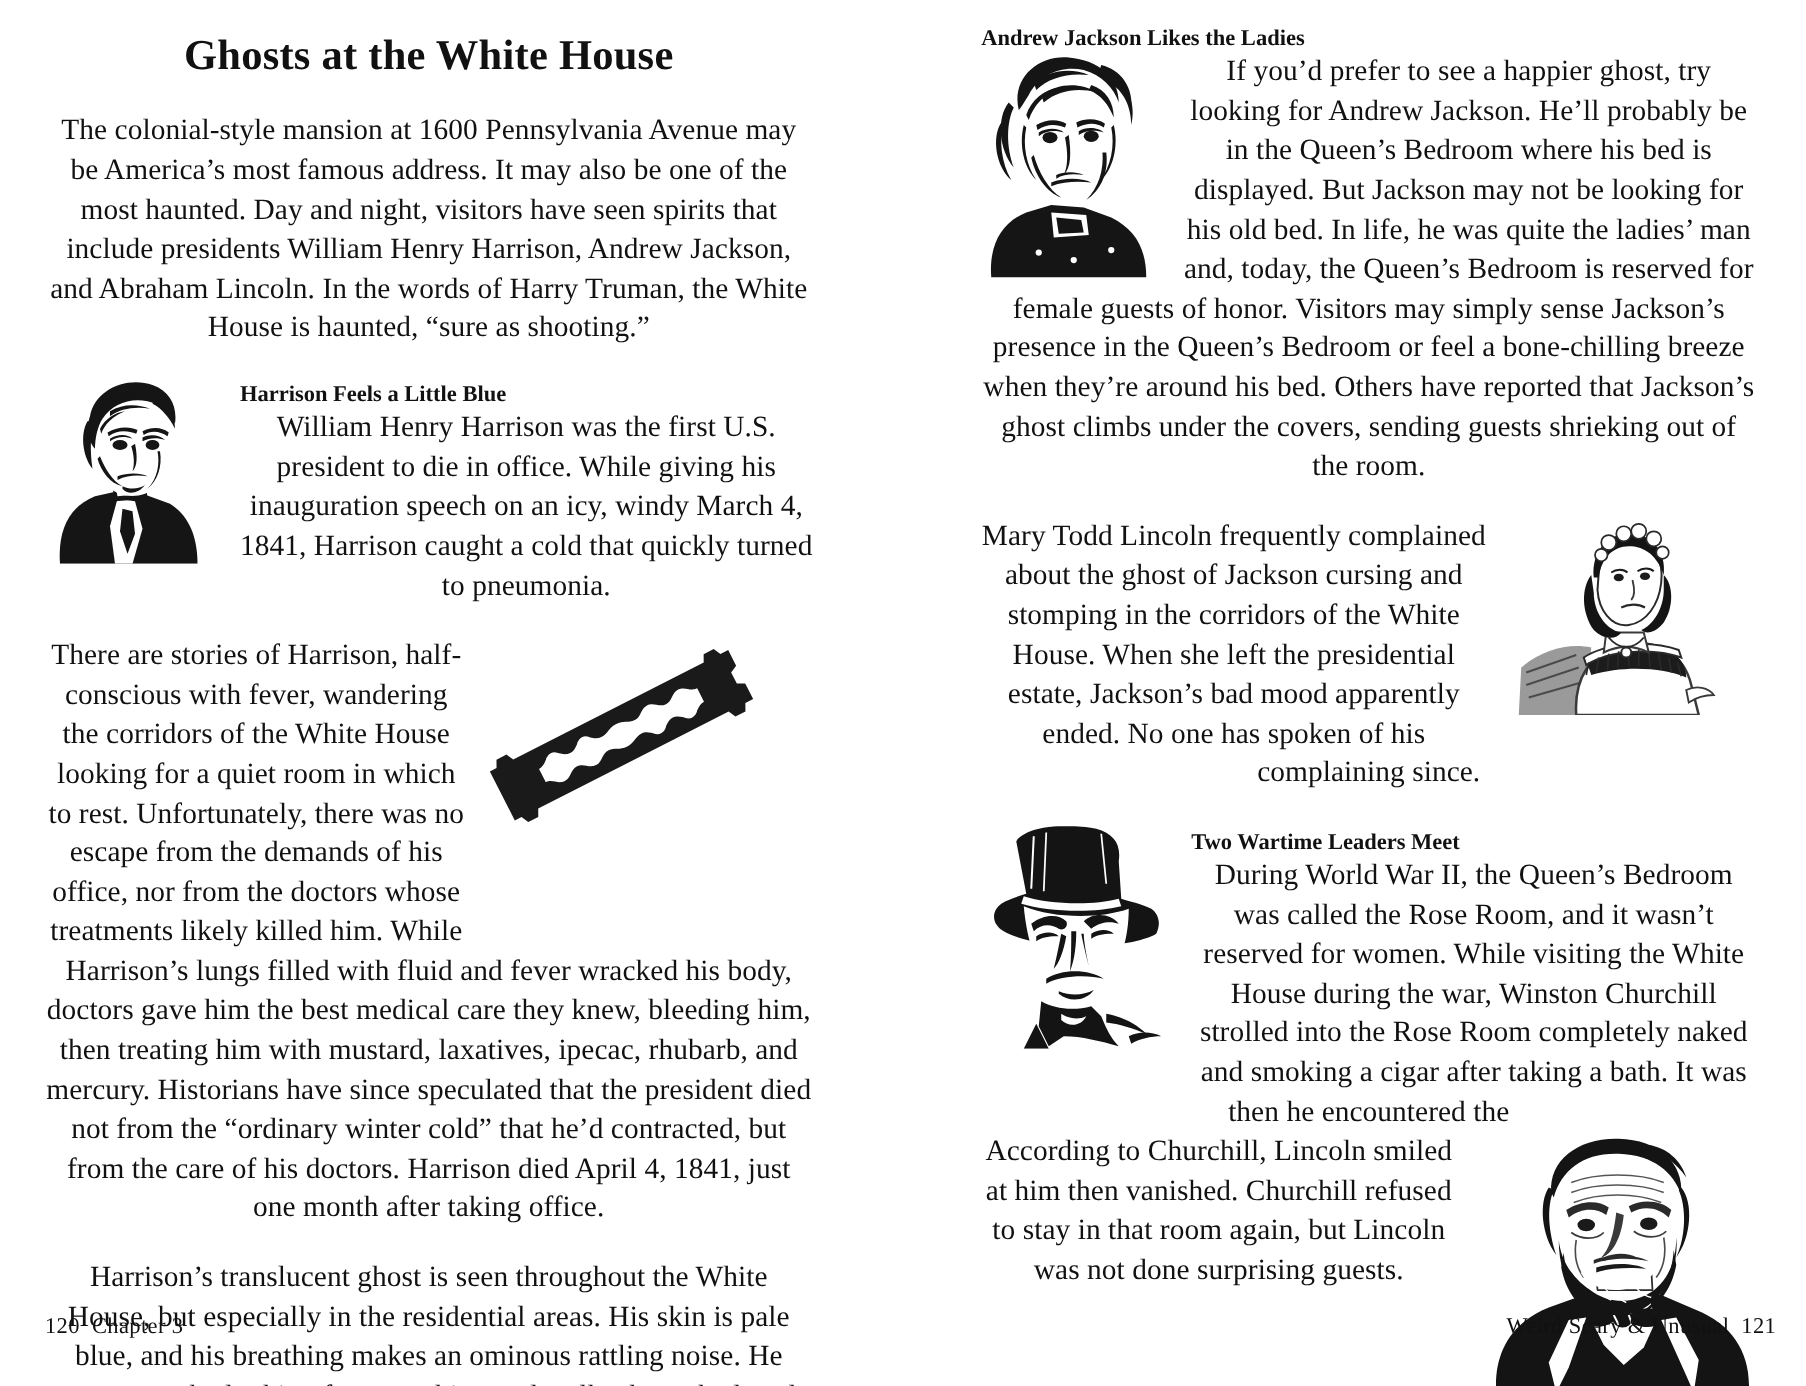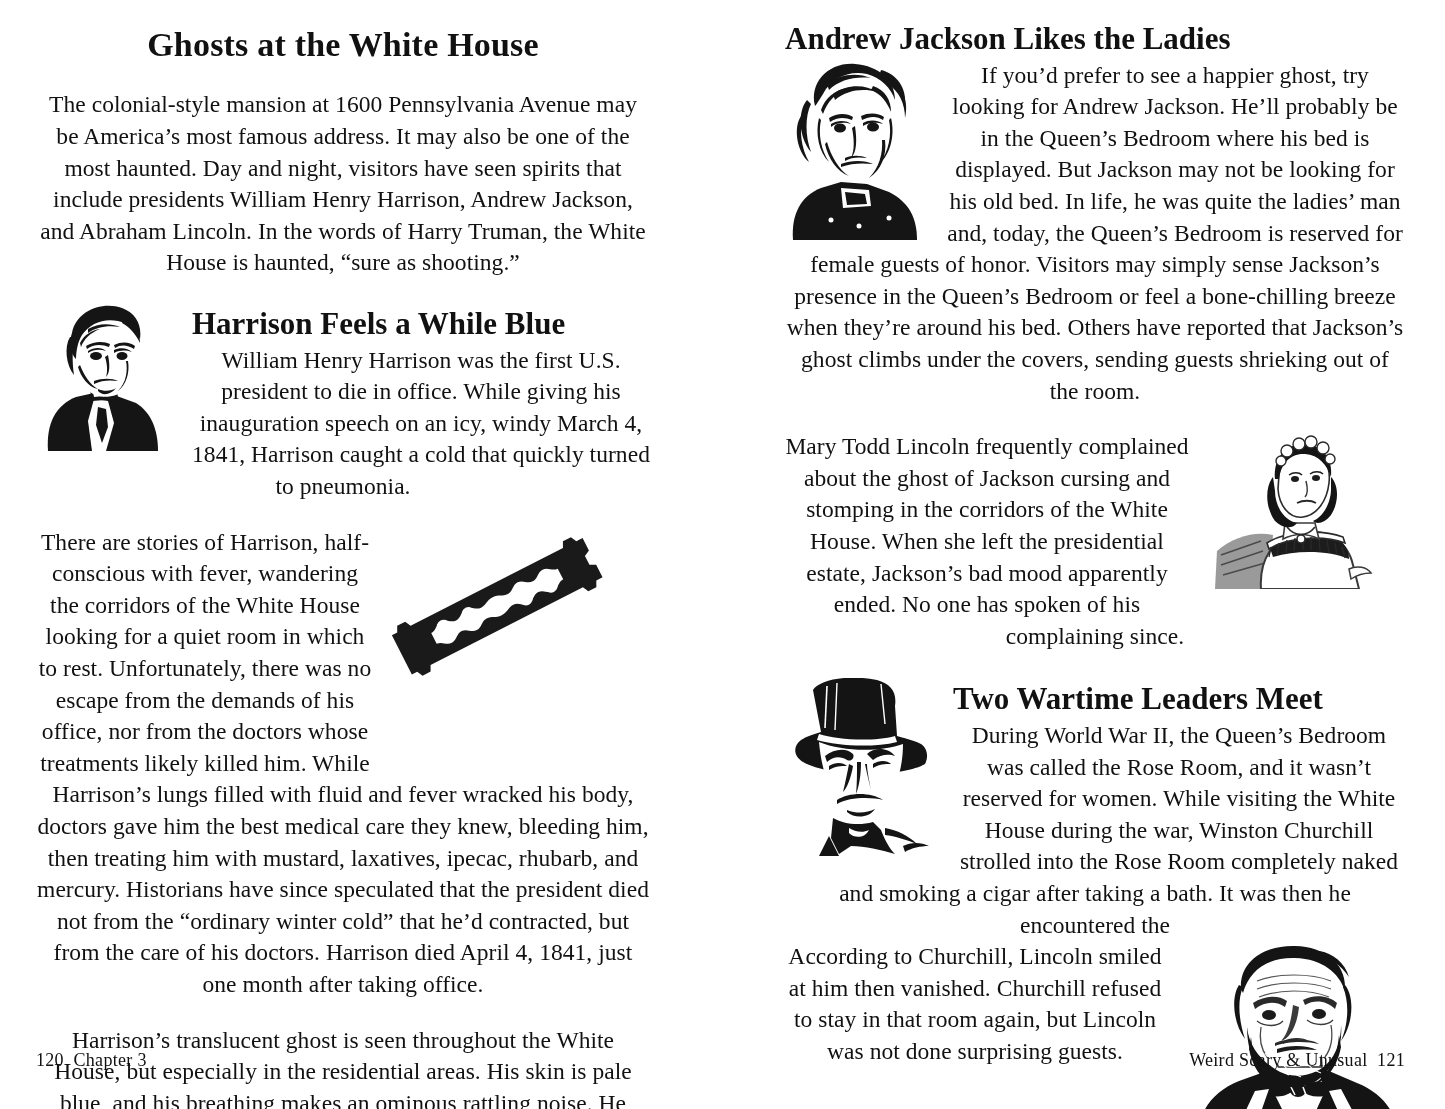--- a/index.html
+++ b/index.html
@@ -52,21 +52,21 @@
     line-height: 1.345;
     margin: 0 0 24px 0;
     text-align: center;
     letter-spacing: 0.05px;
   }
   p.tight {
     margin-bottom: 0;
   }
 
   h2.section-head {
-    font-size: 31px;
+    font-size: 18px;
     font-weight: bold;
     margin: 0 0 0 0;
     line-height: 1.345;
   }
 
   .clearfix::after {
     content: "";
     display: block;
     clear: both;
   }
@@ -86,21 +86,21 @@
   .fig svg { display: block; }
 
   
   .folio {
     position: absolute;
     bottom: 38px;
     font-size: 18px;
     letter-spacing: 0.3px;
   }
   .folio-left { left: 36px; }
-  .folio-right { right: 40px; margin-top: 20px; }
+  .folio-right { right: 24px; margin-top: 20px; }
   .folio span { white-space: pre; }
 
   
   .razor-wrap {
     float: right;
     width: 262px;
     height: 232px;
     margin: 6px 0 0 14px;
     shape-outside: inset(0);
   }
@@ -152,21 +152,21 @@
             <path d="M58 78 C66 75 76 75 82 78 C74 77 66 77 58 81 Z"></path>
 
             <path d="M44 62 C48 72 54 82 62 86 C52 84 45 74 42 64 Z"></path>
             <path d="M92 58 C94 70 90 82 82 88 C90 80 92 68 90 58 Z"></path>
 
             <path d="M62 86 C68 89 76 88 80 85 C75 92 66 93 62 88 Z"></path>
           </g>
         </svg>
       </div>
 
-      <h2 class="section-head">Harrison Feels a While Blue</h2>
+      <h2 class="section-head">Harrison Feels a Little Blue</h2>
 
       <p class="body-text">William Henry Harrison was the first U.S. president to die in office. While giving his inauguration speech on an icy, windy March 4, 1841, Harrison caught a cold that quickly turned to pneumonia.</p>
     </div>
 
     <div class="clearfix">
       <div class="razor-wrap">
         <svg width="262" height="232" viewBox="0 0 262 232" xmlns="http://www.w3.org/2000/svg" aria-hidden="true">
           <g transform="rotate(-27 131 116)">
             <path d="M24 46
                      L30 46 L33 40 L42 40 L45 46

